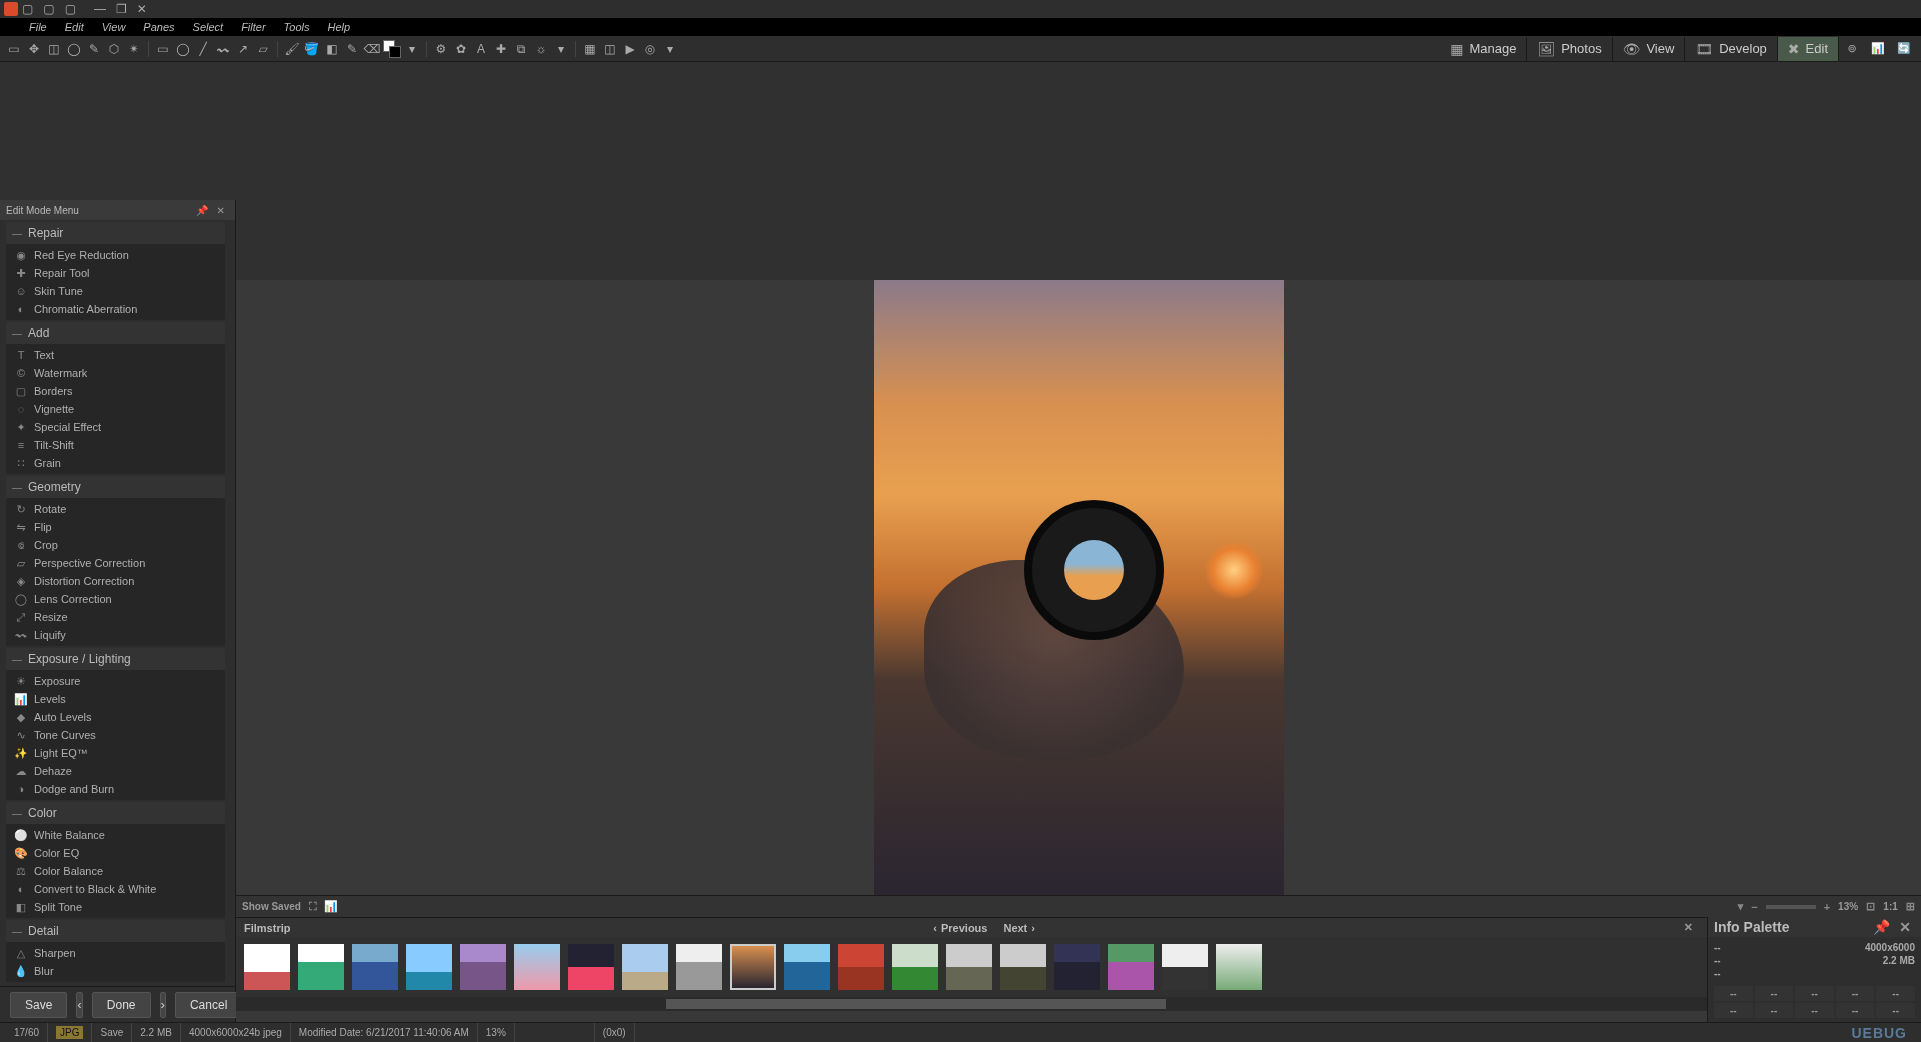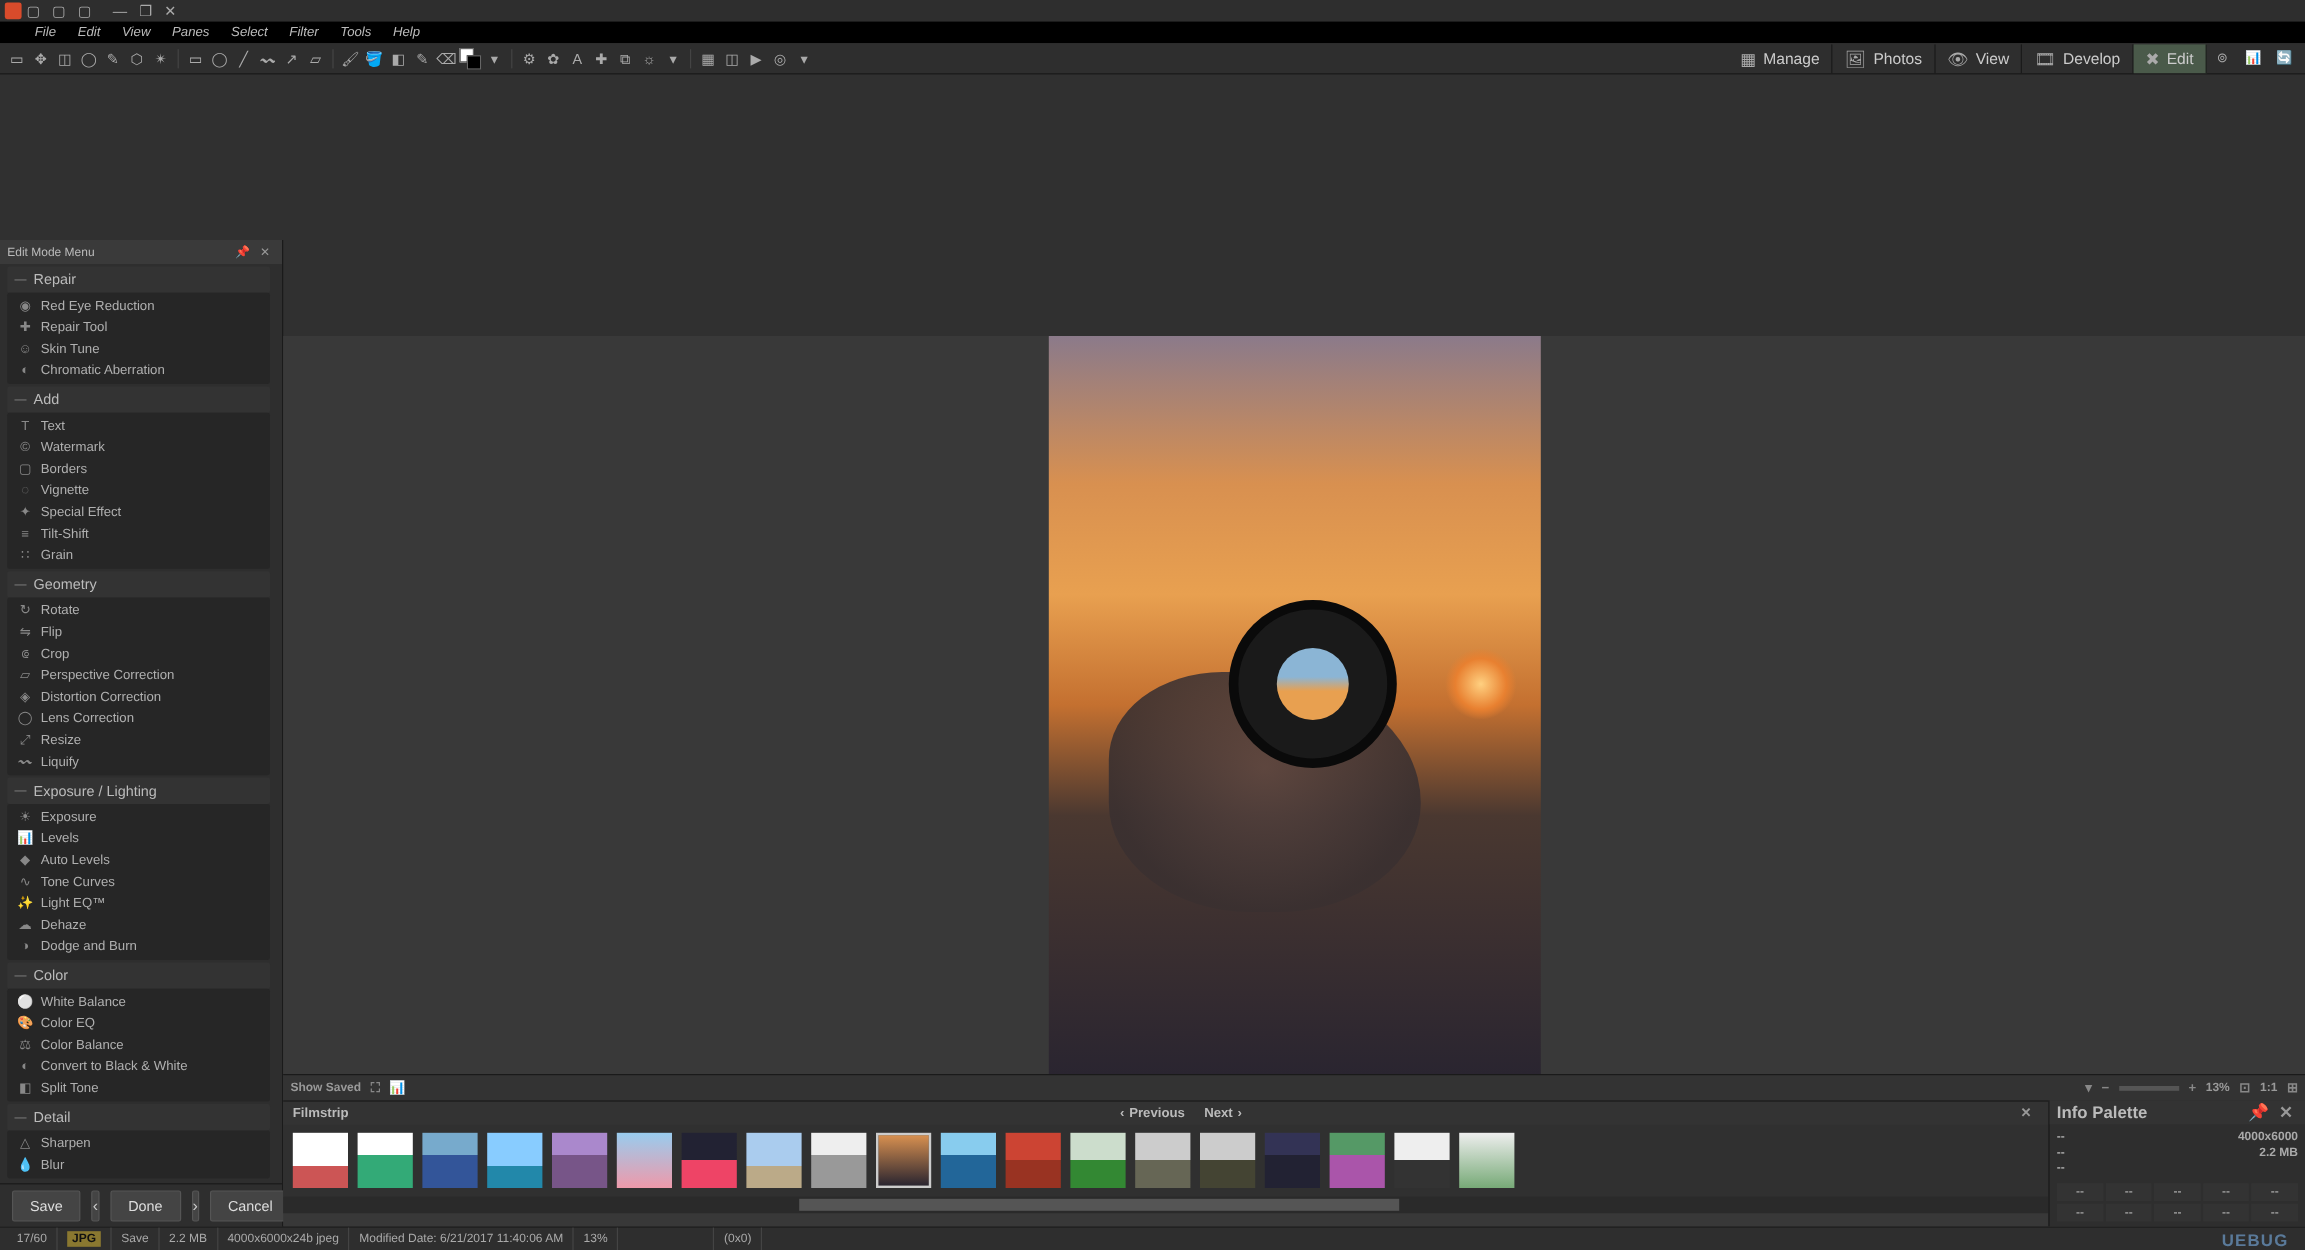--- a/index.html
+++ b/index.html
@@ -109,21 +109,21 @@
 .infogrid .cell { text-align: center; background: #333; padding: 2px 0; color: #999; font-size: 10px; }
 
 
 .actionbar { height: 36px; background: #2e2e2e; border-top: 1px solid #1a1a1a; display: flex; align-items: center; padding: 0 10px; gap: 9px; }
 .actionbar .abtn { background: #444; border: 1px solid #555; padding: 5px 14px; color: #ddd; font-size: 12px; cursor: pointer; border-radius: 2px; }
 .actionbar .arrowbtn { background: #444; border: 1px solid #555; width: 26px; height: 26px; display:flex; align-items:center; justify-content:center; cursor:pointer; border-radius: 2px; color:#ccc; }
 
 
 .statusbar { height: 20px; background: #2e2e2e; border-top: 1px solid #1a1a1a; display: flex; align-items: center; padding: 0 6px; gap: 0; font-size: 10px; color: #aaa; }
 .statusbar .scell { padding: 0 8px; border-right: 1px solid #444; height: 100%; display: flex; align-items: center; }
-.statusbar .stag { background: #8a7830; color: #111; padding: 1px 4px; font-weight: bold; }
+.statusbar .stag { background: #8a7830; color: #111; padding: 1px 4px; font-weight: normal; }
 .statusbar .sspacer { flex: 1; }
 .statusbar .watermark { color: #5a7a9a; font-size: 14px; font-weight: bold; letter-spacing: 1px; padding-right: 8px; }
 
 
 .bottomwrap { display: flex; }
 .bottommid { flex:1; display:flex; flex-direction:column; }
 </style>
 </head>
 <body>
 

